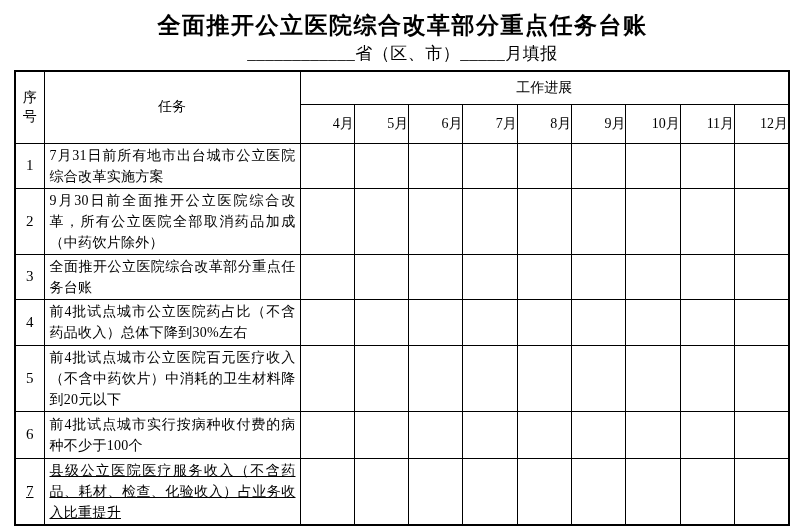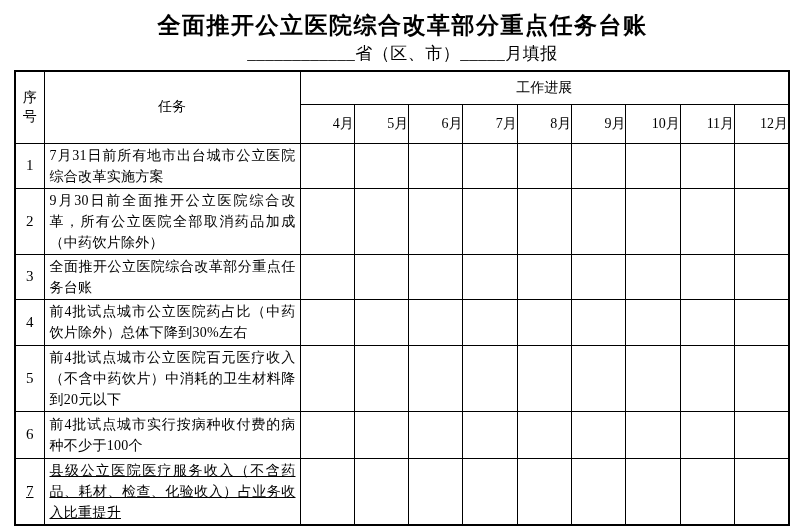--- a/index.html
+++ b/index.html
@@ -140,21 +140,21 @@
           <td class="p"></td>
           <td class="p"></td>
           <td class="p"></td>
           <td class="p"></td>
           <td class="p"></td>
           <td class="p"></td>
           <td class="p"></td>
       </tr>
       <tr class="r4">
         <td class="no">4</td>
-        <td class="task">前4批试点城市公立医院药占比（中药饮片除外）总体下降到30%左右</td>
+        <td class="task">前4批试点城市公立医院药占比（不含药品收入）总体下降到30%左右</td>
         <td class="p"></td>
           <td class="p"></td>
           <td class="p"></td>
           <td class="p"></td>
           <td class="p"></td>
           <td class="p"></td>
           <td class="p"></td>
           <td class="p"></td>
           <td class="p"></td>
       </tr>

